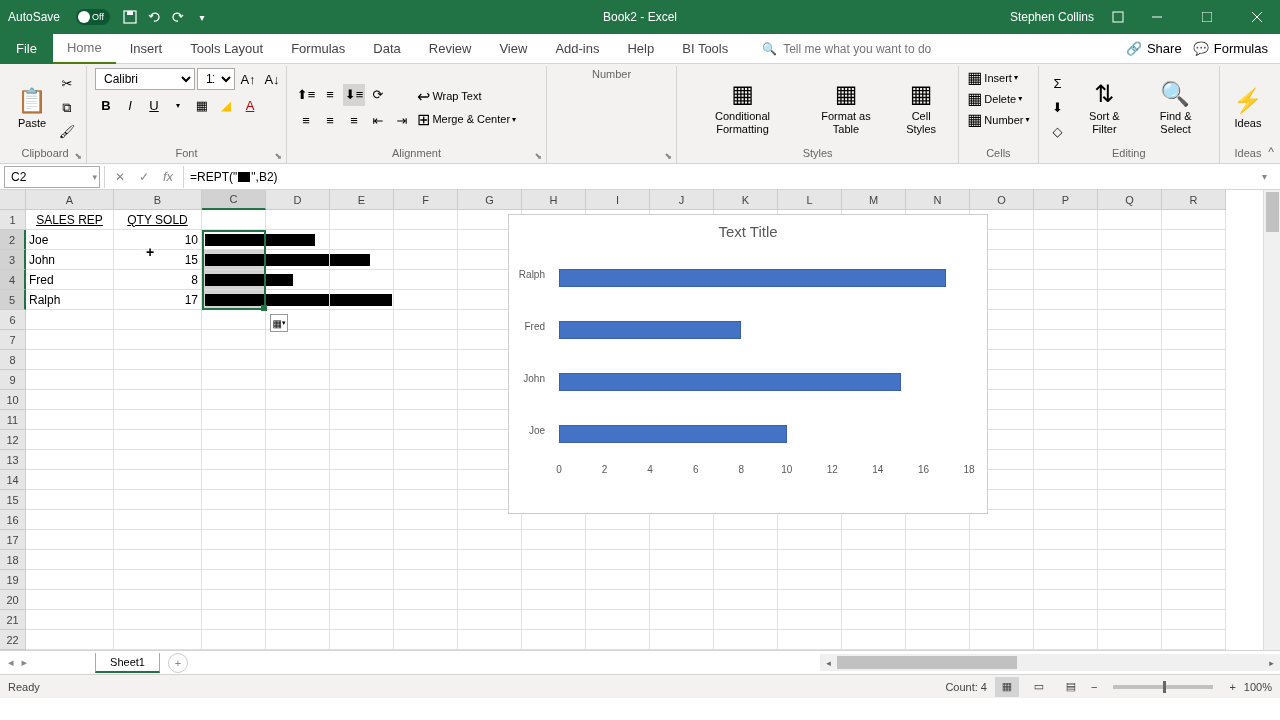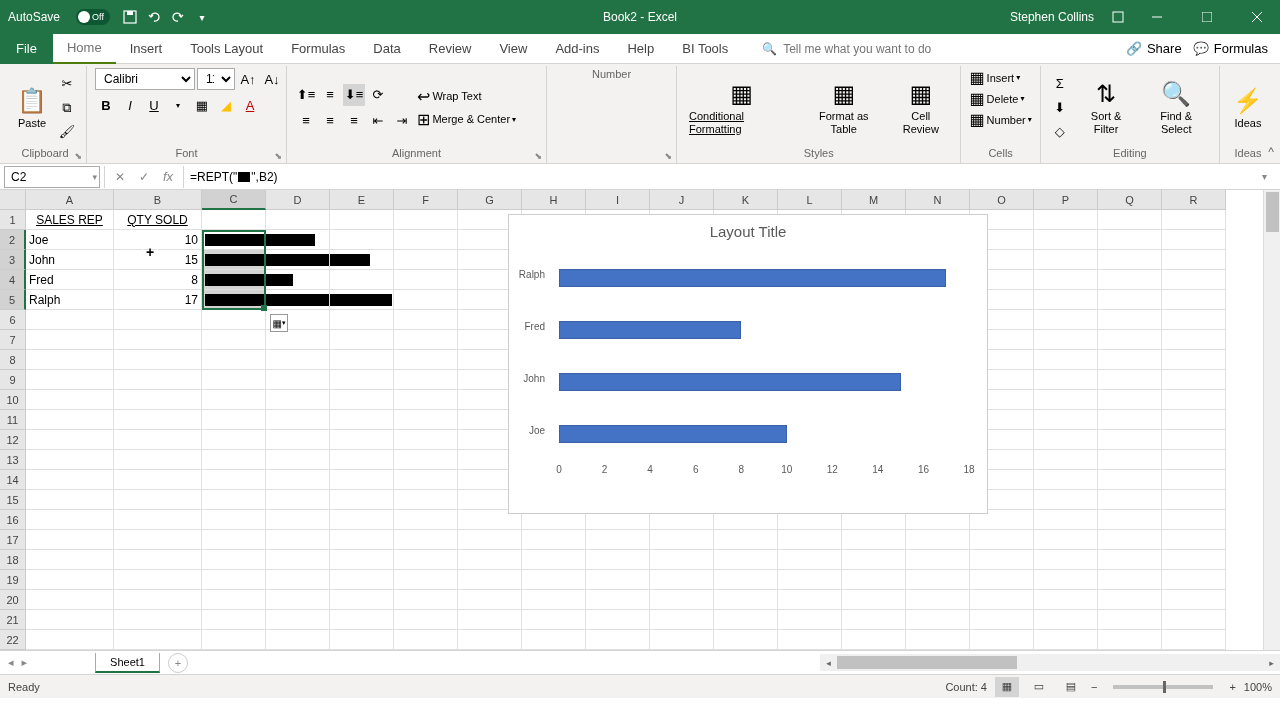--- a/index.html
+++ b/index.html
@@ -277,29 +277,29 @@
 
   <div class="ribbon-group" style="min-width:130px;">
     <div class="group-label">Number</div>
     <div class="group-label-corner">⬊</div>
   </div>
 
   <div class="ribbon-group">
     <div class="group-content">
       <div class="big-btn">
           <span class="icon-lg">▦</span>
-          <span style="line-height:1.1;text-decoration:underline;">Conditional Formatting</span>
+          <span style="text-align:center;line-height:1.1;">Conditional Formatting</span>
         </div>
       <div class="big-btn">
           <span class="icon-lg">▦</span>
           <span style="text-align:center;line-height:1.1;">Format as Table</span>
         </div>
       <div class="big-btn">
           <span class="icon-lg">▦</span>
-          <span style="text-align:center;line-height:1.1;">Cell Review</span>
+          <span style="text-align:center;line-height:1.1;">Cell Styles</span>
         </div>
     </div>
     <div class="group-label">Styles</div>
   </div>
 
   <div class="ribbon-group">
     <div class="group-content" style="flex-direction:column;gap:2px;align-items:flex-start;">
       <div class="font-row">
           <span>▦</span>
           <span style="font-size:11px;">Insert</span>
@@ -872,21 +872,21 @@
       <div class="cell" style="left: 944px; top: 420px; width: 64px;"></div>
       <div class="cell" style="left: 1008px; top: 420px; width: 64px;"></div>
       <div class="cell" style="left: 1072px; top: 420px; width: 64px;"></div>
       <div class="cell" style="left: 1136px; top: 420px; width: 64px;"></div>
       <div class="selection-border" style="left: 176px; top: 20px; width: 64px; height: 80px;">
         <div class="selection-handle"></div>
       </div>
       <div class="autofill-opt" style="left: 244px; top: 104px;">▦<span style="font-size:7px;">▾</span></div>
       <div class="cursor-cross" style="left: 117px; top: 35px; width: 14px; height: 14px;"></div>
       <div class="chart-obj" style="left: 482px; top: 4px; width: 480px; height: 300px;">
-        <div class="chart-title">Layout Title</div>
+        <div class="chart-title">Text Title</div>
         <div class="chart-body">
           <div class="chart-cat" style="top: 17px;">Ralph</div>
           <div class="chart-row">
             <div class="chart-bar" style="width: 387.222px;"></div>
           </div>
           <div class="chart-cat" style="top: 69px;">Fred</div>
           <div class="chart-row">
             <div class="chart-bar" style="width: 182.222px;"></div>
           </div>
           <div class="chart-cat" style="top: 121px;">John</div>

